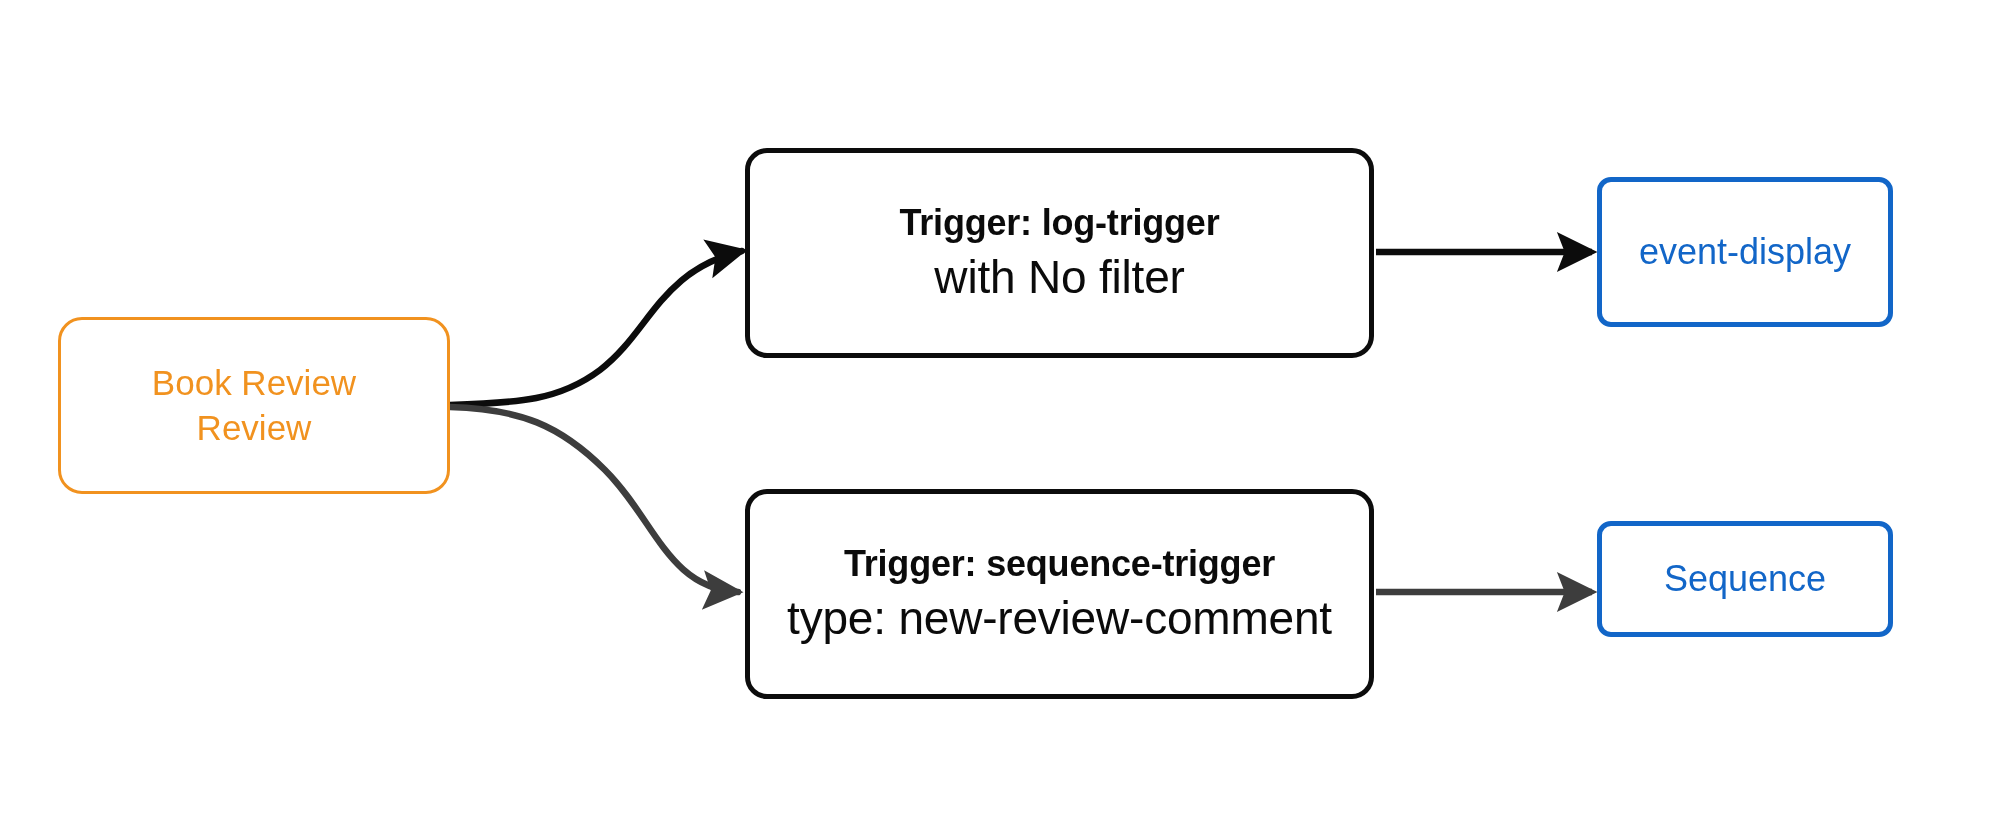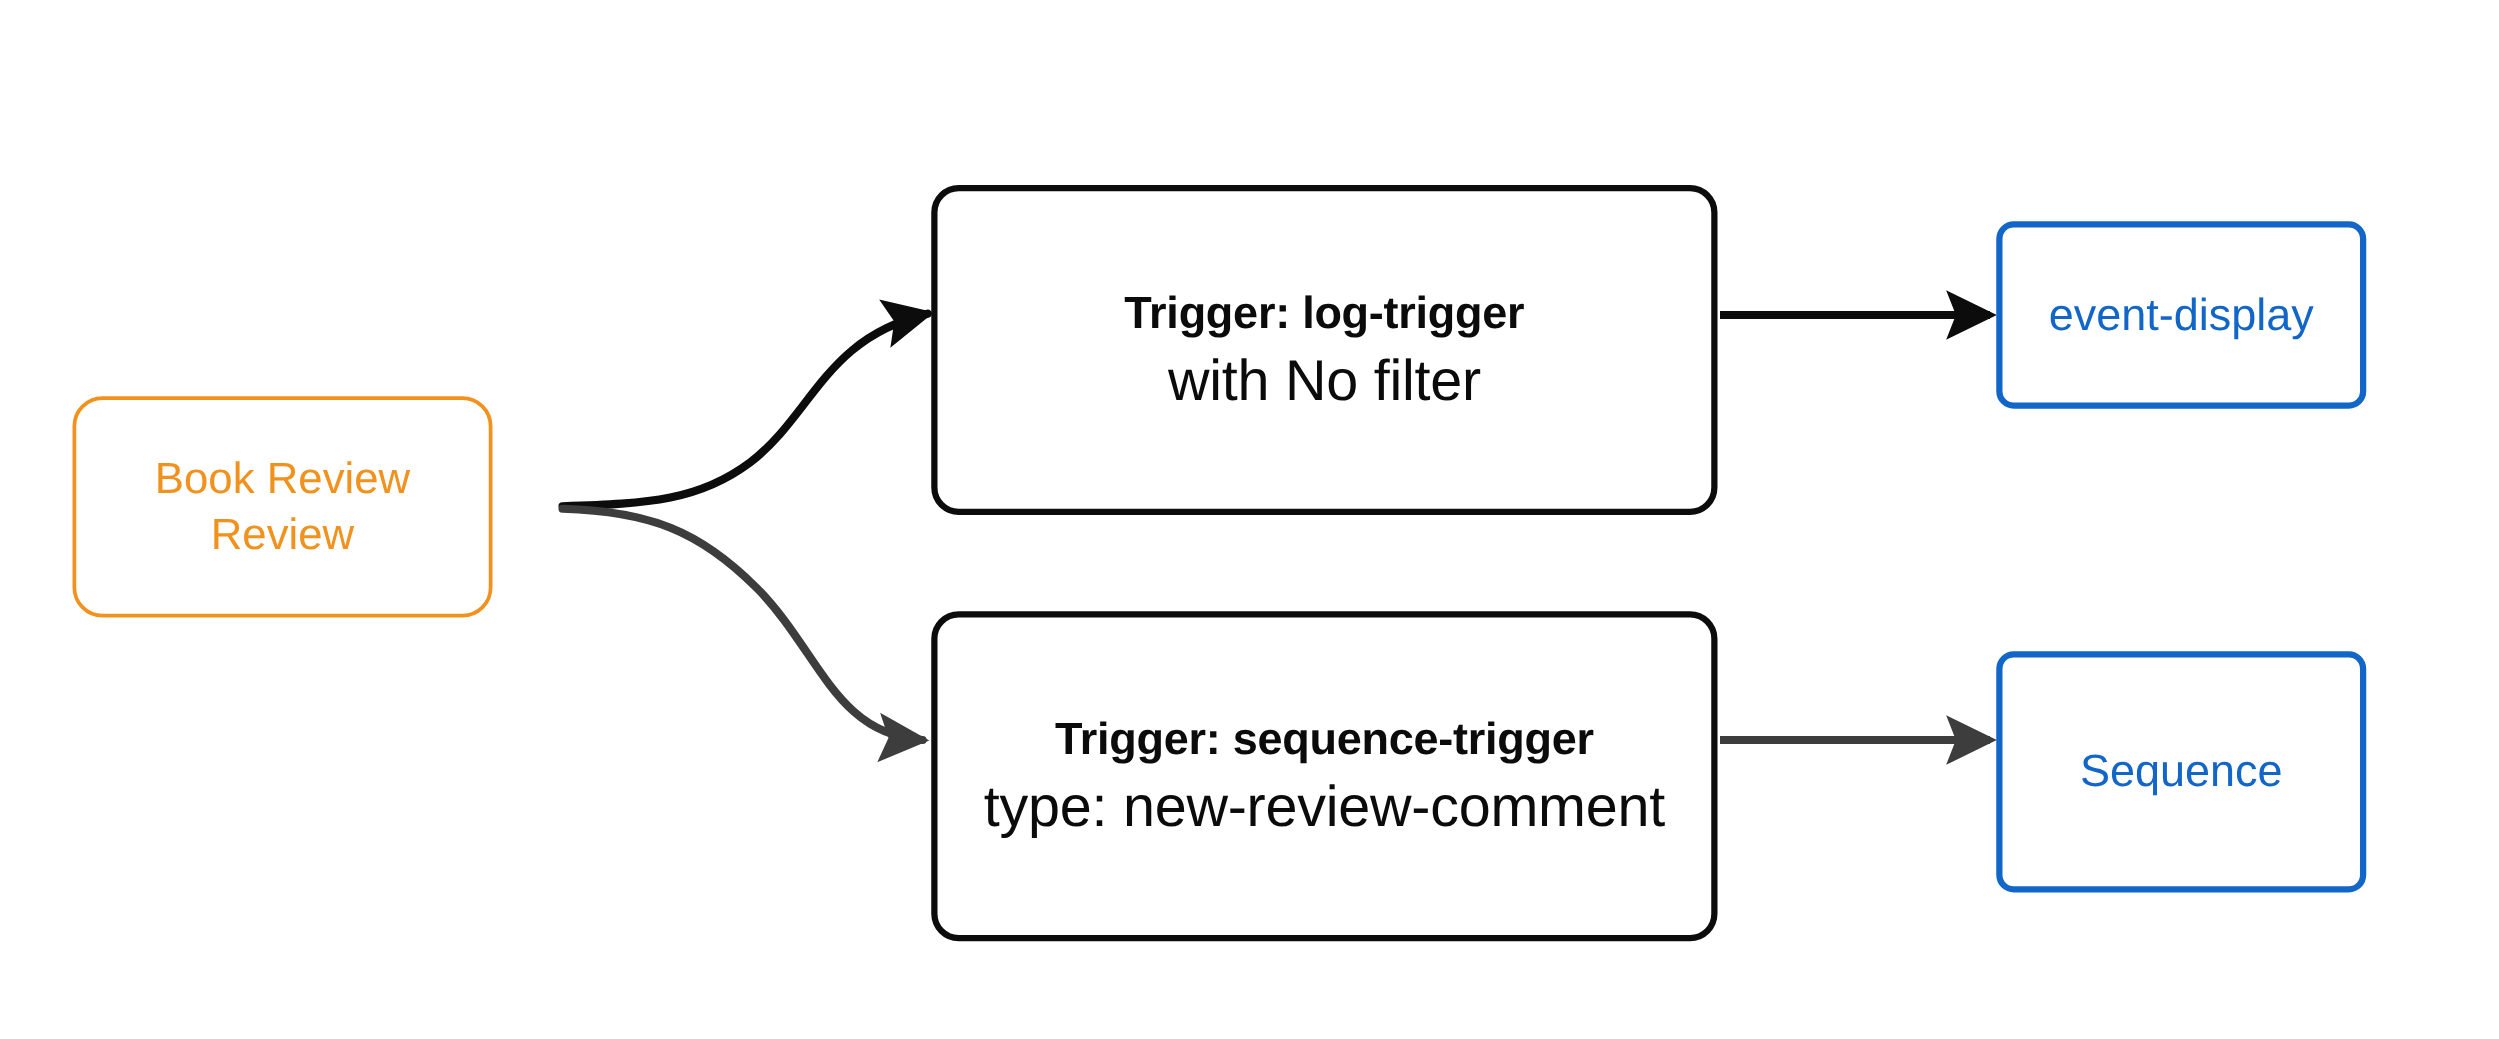--- a/index.html
+++ b/index.html
@@ -33,33 +33,33 @@
     align-items: center;
     justify-content: center;
     background: #ffffff;
     text-align: center;
     line-height: 1.28;
   }
   
   .node-broker {
     left: 58px;
     top: 317px;
-    width: 336px;
+    width: 392px;
     height: 177px;
     border: 3px solid #f1921f;
     border-radius: 24px;
     color: #f1921f;
     font-size: 35px;
   }
   .node-broker .line { display: block; white-space: nowrap; }
   
   .node-trigger {
     left: 745px;
     width: 629px;
-    height: 264px;
+    height: 210px;
     border: 5px solid #0c0c0c;
     border-radius: 22px;
     color: #0b0b0b;
   }
   .node-trigger-top { top: 148px; }
   .node-trigger-bottom { top: 489px; }
   .node-trigger .title {
     font-weight: bold;
     font-size: 36px;
     letter-spacing: -0.2px;
@@ -76,21 +76,21 @@
   .node-sink {
     left: 1597px;
     width: 296px;
     height: 150px;
     border: 5px solid #1266c8;
     border-radius: 14px;
     color: #1266c8;
     font-size: 36px;
   }
   .node-sink-top { top: 177px; }
-  .node-sink-bottom { top: 521px; height: 193px; }
+  .node-sink-bottom { top: 521px; height: 116px; }
   .node-sink .line { white-space: nowrap; }
 </style>
 </head>
 <body>
 
 <div id="canvas">
 
   <svg class="edge-layer" viewBox="0 0 1999 831" width="1999" height="831" xmlns="http://www.w3.org/2000/svg">
     <defs>
       <marker id="arrowBlack" viewBox="0 0 12 12" refX="9.6" refY="6" markerWidth="7.2" markerHeight="7.2" orient="auto-start-reverse">

